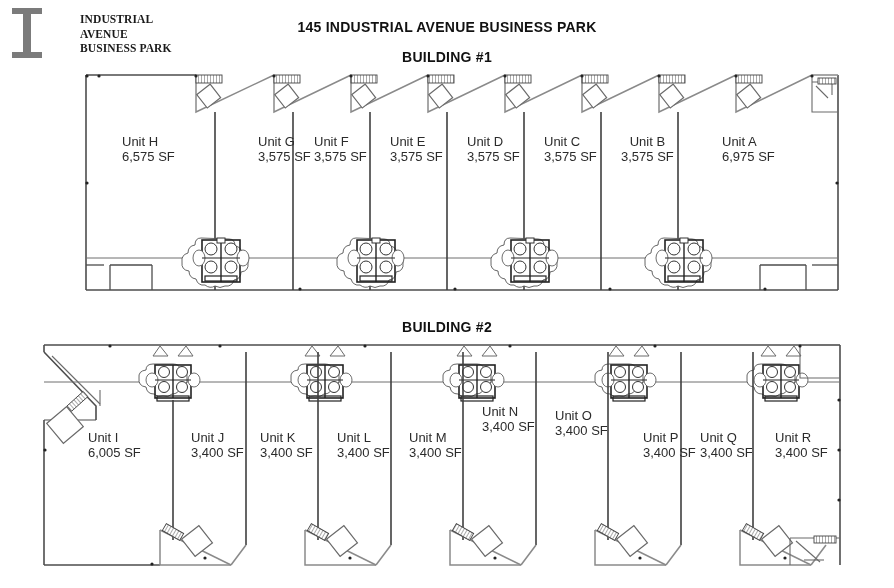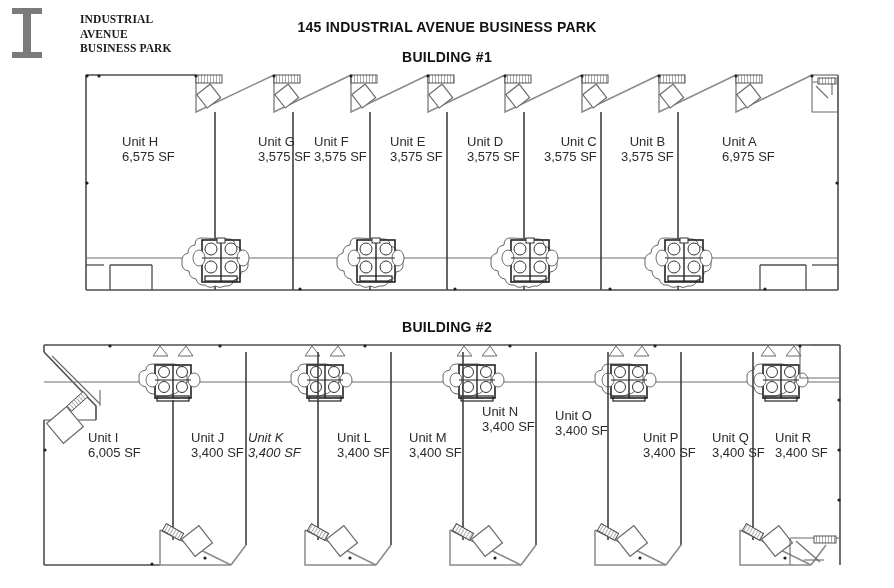--- a/index.html
+++ b/index.html
@@ -405,41 +405,41 @@
       <span class="u-area">3,575 SF</span>
     </div>
     <div class="unit-label" style="left: 390px; top: 135px;">
       <span class="u-name">Unit E</span>
       <span class="u-area">3,575 SF</span>
     </div>
     <div class="unit-label" style="left: 467px; top: 135px;">
       <span class="u-name">Unit D</span>
       <span class="u-area">3,575 SF</span>
     </div>
-    <div class="unit-label" style="left: 544px; top: 135px; text-align: right;">
+    <div class="unit-label" style="left: 544px; top: 135px;">
       <span class="u-name">Unit C</span>
       <span class="u-area">3,575 SF</span>
     </div>
     <div class="unit-label" style="left: 621px; top: 135px; text-align: center;">
       <span class="u-name">Unit B</span>
       <span class="u-area">3,575 SF</span>
     </div>
     <div class="unit-label" style="left: 722px; top: 135px;">
       <span class="u-name">Unit A</span>
       <span class="u-area">6,975 SF</span>
     </div>
     <div class="unit-label" style="left: 88px; top: 431px;">
       <span class="u-name">Unit I</span>
       <span class="u-area">6,005 SF</span>
     </div>
     <div class="unit-label" style="left: 191px; top: 431px;">
       <span class="u-name">Unit J</span>
       <span class="u-area">3,400 SF</span>
     </div>
-    <div class="unit-label" style="left: 248px; top: 431px; font-style: italic;">
+    <div class="unit-label" style="left: 260px; top: 431px;">
       <span class="u-name">Unit K</span>
       <span class="u-area">3,400 SF</span>
     </div>
     <div class="unit-label" style="left: 337px; top: 431px;">
       <span class="u-name">Unit L</span>
       <span class="u-area">3,400 SF</span>
     </div>
     <div class="unit-label" style="left: 409px; top: 431px;">
       <span class="u-name">Unit M</span>
       <span class="u-area">3,400 SF</span>
@@ -449,21 +449,21 @@
       <span class="u-area">3,400 SF</span>
     </div>
     <div class="unit-label" style="left: 555px; top: 409px;">
       <span class="u-name">Unit O</span>
       <span class="u-area">3,400 SF</span>
     </div>
     <div class="unit-label" style="left: 627px; top: 431px; margin-left: 16px;">
       <span class="u-name">Unit P</span>
       <span class="u-area">3,400 SF</span>
     </div>
-    <div class="unit-label" style="left: 700px; top: 431px; margin-left: 12px;">
+    <div class="unit-label" style="left: 700px; top: 431px;">
       <span class="u-name">Unit Q</span>
       <span class="u-area">3,400 SF</span>
     </div>
     <div class="unit-label" style="left: 775px; top: 431px;">
       <span class="u-name">Unit R</span>
       <span class="u-area">3,400 SF</span>
     </div>
   </div>
 
 </body></html>

